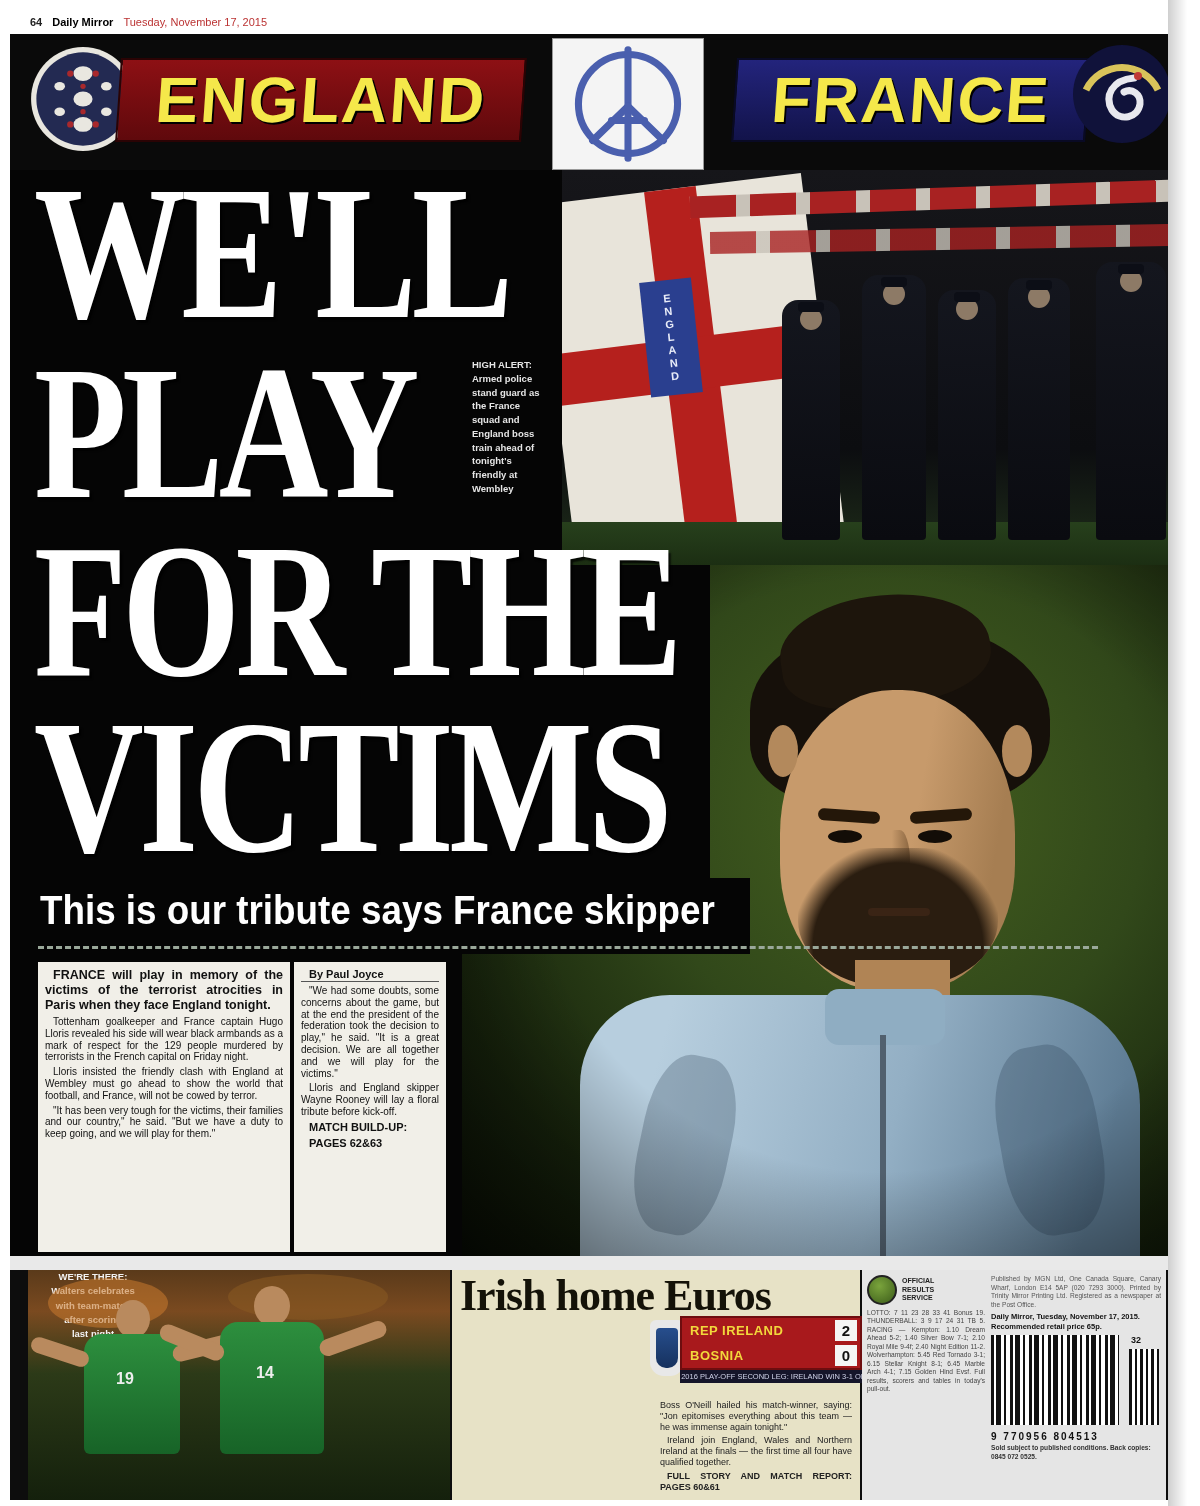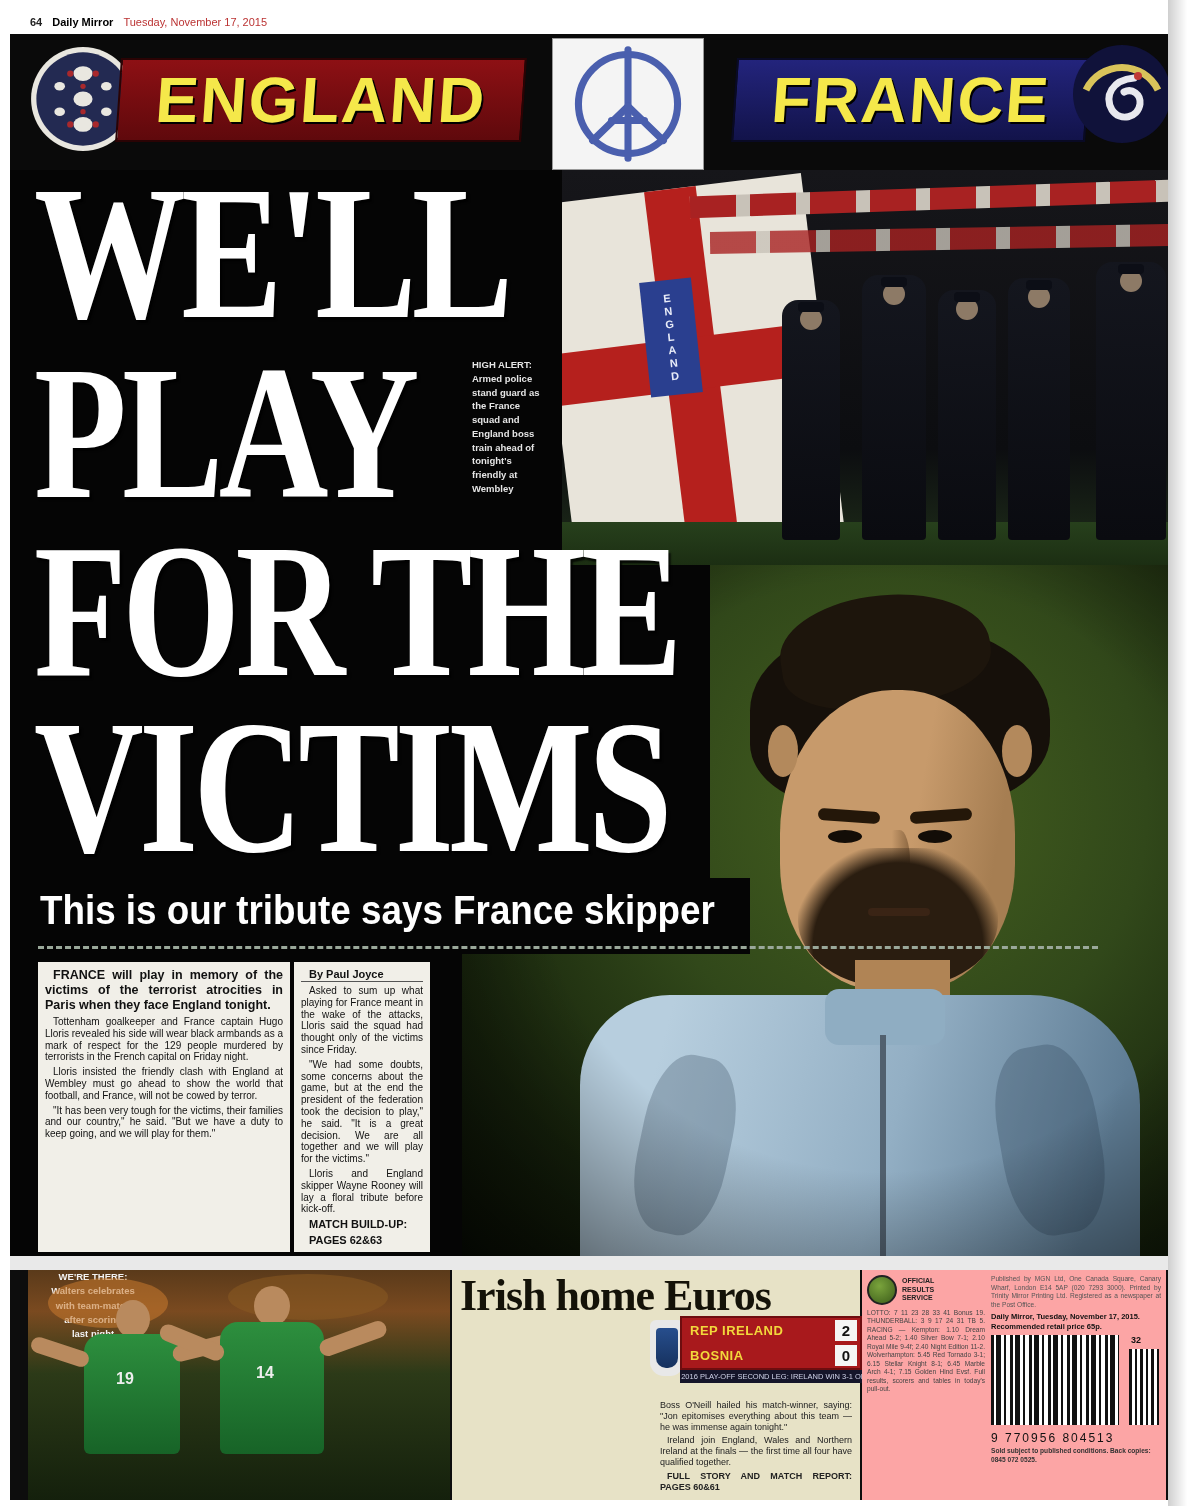--- a/index.html
+++ b/index.html
@@ -65,21 +65,21 @@
       letter-spacing:-6px;text-shadow:3px 3px 2px rgba(0,0,0,.8);white-space:nowrap;}
   .cap{left:472px;top:358px;width:108px;color:#e5e5e5;font-size:9.5px;font-weight:bold;
        line-height:1.45;white-space:pre-line;}
   .subhead{left:40px;top:888px;color:#fff;font-weight:bold;font-size:40px;letter-spacing:0;
            transform:scaleX(.92);transform-origin:left;white-space:nowrap;}
   .dashrule{left:38px;top:946px;width:1060px;border-top:3px dashed #9aa89a;height:0;}
   
   .colbox{top:962px;height:290px;background:#f1efe8;color:#111;padding:6px 7px;box-sizing:border-box;
           font-size:10px;line-height:1.18;text-align:justify;}
   .col1{left:38px;width:252px;}
-  .col2{left:294px;width:136px;}
+  .col2{left:294px;width:152px;}
   .lead{font-weight:bold;font-size:12.5px;line-height:1.2;margin:0 0 4px 0;}
   .colbox p{margin:0 0 3px 0;text-indent:8px;}
   .byline{font-weight:bold;font-size:11px;border-bottom:1px solid #555;margin:0 0 4px 0;text-indent:0;}
   .colfooter{font-weight:bold;font-size:11px;text-indent:0;margin-top:4px;}
   
   .wband{top:1256px;left:10px;width:1158px;height:14px;background:#e9e9e9;}
   .rmargin{top:0;right:0;width:32px;height:100%;background:linear-gradient(90deg,#cfcfcf,#fff 60%);}
   
   .bottom-bg{top:1270px;left:10px;width:1158px;height:230px;background:#0d0d0d;}
   .irishphoto{top:1270px;left:28px;width:422px;height:230px;overflow:hidden;
@@ -104,37 +104,37 @@
   .fai{position:absolute;left:0;top:4px;width:34px;height:56px;background:#e8e8e8;border-radius:6px 6px 14px 14px;
        display:flex;align-items:center;justify-content:center;}
   .fai .shield{width:22px;height:40px;background:linear-gradient(#274e8d,#16315e);border-radius:4px 4px 10px 10px;}
   .score-rows{position:absolute;left:30px;top:0;width:182px;height:54px;background:#a8191c;border:2px solid #6d0d0f;box-sizing:border-box;}
   .srow{display:flex;align-items:center;height:25px;}
   .sname{flex:1;color:#f2d83c;font-weight:bold;font-size:13px;padding-left:8px;letter-spacing:.5px;}
   .scell{width:22px;height:21px;background:#f5f5f5;color:#111;font-weight:bold;font-size:15px;
          display:flex;align-items:center;justify-content:center;margin-right:3px;}
   .sstrip{position:absolute;left:30px;top:54px;width:182px;height:13px;background:#15152a;color:#cfd2e8;
           font-size:7.5px;display:flex;align-items:center;justify-content:center;white-space:nowrap;overflow:hidden;}
-  .whitebox{top:1270px;left:862px;width:304px;height:230px;background:#fca5a5;padding:5px;box-sizing:border-box;display:flex;gap:6px;}
+  .whitebox{top:1270px;left:862px;width:304px;height:230px;background:#e5e5e5;padding:5px;box-sizing:border-box;display:flex;gap:6px;}
   .wleft{width:118px;}
   .partner{display:flex;gap:5px;align-items:center;margin-bottom:4px;}
   .greenlogo{width:26px;height:26px;border-radius:50%;background:radial-gradient(circle at 40% 35%,#7aa43c,#3c5c1a);
              border:2px solid #222;flex:none;}
   .partnertxt{font-size:7px;font-weight:bold;color:#222;line-height:1.25;white-space:pre-line;}
   .resultsblk{font-size:6.6px;color:#444;line-height:1.28;text-align:justify;word-break:break-word;}
   .wright{flex:1;display:flex;flex-direction:column;}
   .pubtxt{font-size:6.6px;color:#555;line-height:1.3;text-align:justify;}
   .editionbold{font-size:7.5px;font-weight:bold;color:#111;margin:3px 0 2px 0;line-height:1.25;}
   .barcode-wrap{position:relative;margin-top:2px;height:96px;}
   .barcode{position:absolute;left:0;top:0;width:128px;height:90px;
            background:repeating-linear-gradient(90deg,#111 0 3px,#fff 3px 5px,#111 5px 10px,#fff 10px 13px,#111 13px 15px,#fff 15px 19px);}
   .barcode2{position:absolute;left:138px;top:14px;width:30px;height:76px;
             background:repeating-linear-gradient(90deg,#111 0 3px,#fff 3px 6px,#111 6px 8px,#fff 8px 11px);}
   .issue{position:absolute;left:140px;top:0;font-size:9px;font-weight:bold;color:#111;}
-  .bcnum{font-size:12px;color:#111;letter-spacing:2px;font-weight:normal;}
+  .bcnum{font-size:10px;color:#111;letter-spacing:2px;font-weight:bold;}
   .footnote{font-size:6.6px;color:#333;font-weight:bold;line-height:1.3;margin-top:2px;}
   .pre{white-space:pre-line;}
 </style>
 </head>
 <body>
 
 <div id="page">
 
   <div class="abs folio">
     <span class="pg">64</span>
@@ -266,21 +266,20 @@
   <div class="abs dashrule"></div>
 
   <div class="abs colbox col1">
     <p class="lead">FRANCE will play in memory of the victims of the terrorist atrocities in Paris when they face England tonight.</p>
     <p>Tottenham goalkeeper and France captain Hugo Lloris revealed his side will wear black armbands as a mark of respect for the 129 people murdered by terrorists in the French capital on Friday night.</p>
     <p>Lloris insisted the friendly clash with England at Wembley must go ahead to show the world that football, and France, will not be cowed by terror.</p>
     <p>"It has been very tough for the victims, their families and our country," he said. "But we have a duty to keep going, and we will play for them."</p>
   </div>
   <div class="abs colbox col2">
     <p class="byline">By Paul Joyce</p>
-    <p>Asked to sum up what playing for France meant in the wake of the attacks, Lloris said the squad had thought only of the victims since Friday.</p>
     <p>"We had some doubts, some concerns about the game, but at the end the president of the federation took the decision to play," he said. "It is a great decision. We are all together and we will play for the victims."</p>
     <p>Lloris and England skipper Wayne Rooney will lay a floral tribute before kick-off.</p>
     <p class="colfooter">MATCH BUILD-UP:</p>
     <p class="colfooter" style="margin-top:0;">PAGES 62&amp;63</p>
   </div>
 
   <div class="abs wband"></div>
 
   <div class="abs bottom-bg"></div>
 

